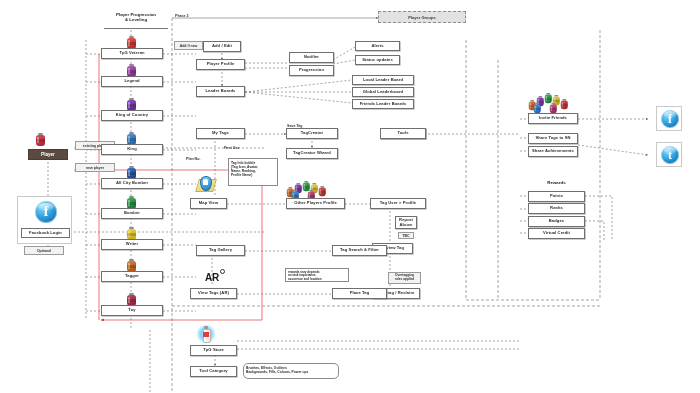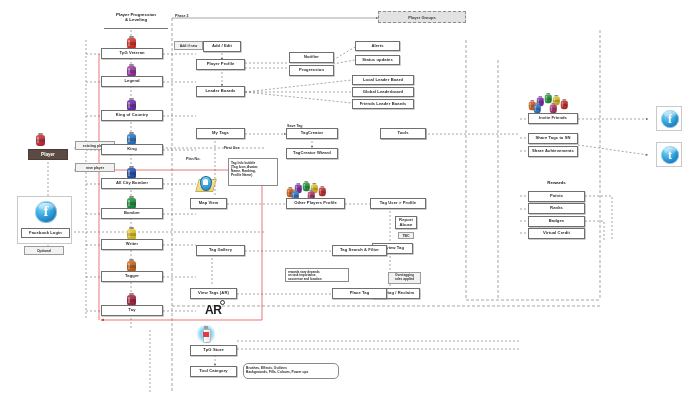--- a/index.html
+++ b/index.html
@@ -61,22 +61,22 @@
   .mapglyph{position:absolute;}
   .mapglyph .sheet{position:absolute;left:0;top:3px;width:16px;height:11px;
         background:linear-gradient(160deg,#f4e7a8,#e8d274);transform:skewX(-16deg);border:.5px solid #c9ad4e;}
   .mapglyph .pin{position:absolute;left:2.6px;top:0;width:10px;height:13px;
         background:linear-gradient(160deg,#7fd0f2,#1d83c9);border-radius:50% 50% 50% 50%/42% 42% 62% 62%;
         border:.5px solid #1569a4;}
   .mapglyph .pin::after{content:"";position:absolute;left:2.6px;top:2.2px;width:4.8px;height:6px;
         background:#fff;border-radius:2px 2px 0 0;}
 
   
-  .arglyph{position:absolute;font-size:12px;font-weight:bold;font-family:"Liberation Sans",sans-serif;
-        color:#1b1b1b;letter-spacing:-.3px;margin-top:31px;}
+  .arglyph{position:absolute;font-size:10px;font-weight:bold;font-family:"Liberation Sans",sans-serif;
+        color:#1b1b1b;letter-spacing:-.3px;}
   .arglyph .node{position:absolute;width:3px;height:3px;border:.7px solid #333;border-radius:50%;background:#fff;}
 
   
   .storeglyph{position:absolute;width:18px;height:20px;}
   .storeglyph .burst{position:absolute;left:0;top:0;width:18px;height:20px;
         background:radial-gradient(circle at 50% 45%, #bfe9fb 0%, #7fd2f5 38%, rgba(140,215,245,0) 70%);}
   .storeglyph .tin{position:absolute;left:6px;top:4px;width:6px;height:12px;border-radius:1.5px;
         background:linear-gradient(90deg,#fff,#e6e6e6);border:.5px solid #b5b5b5;}
   .storeglyph .red{position:absolute;left:6px;top:7px;width:6px;height:4.5px;background:#e33b3b;}
   .storeglyph .capt{position:absolute;left:7.3px;top:1.4px;width:3.4px;height:2.6px;background:#9a9a9a;border-radius:.8px;}

